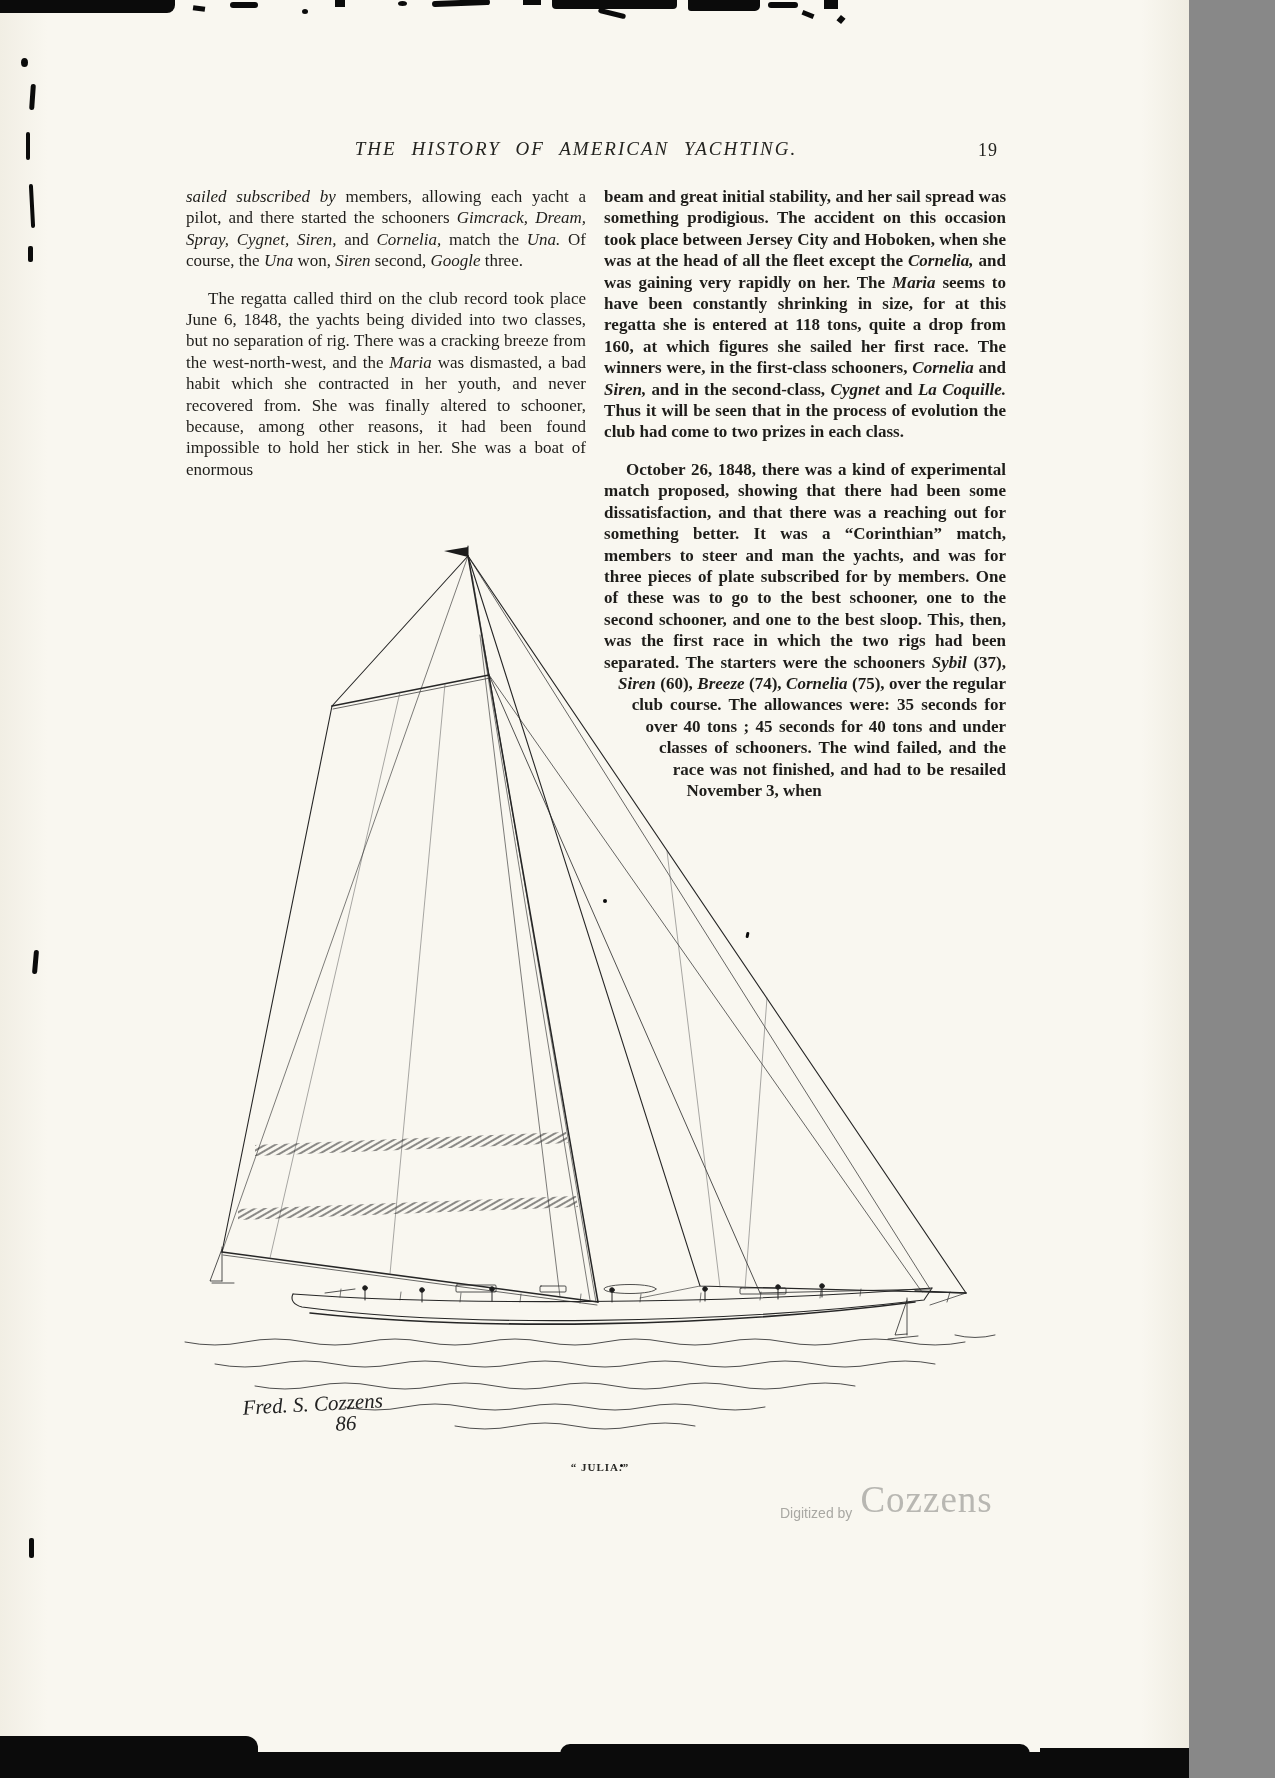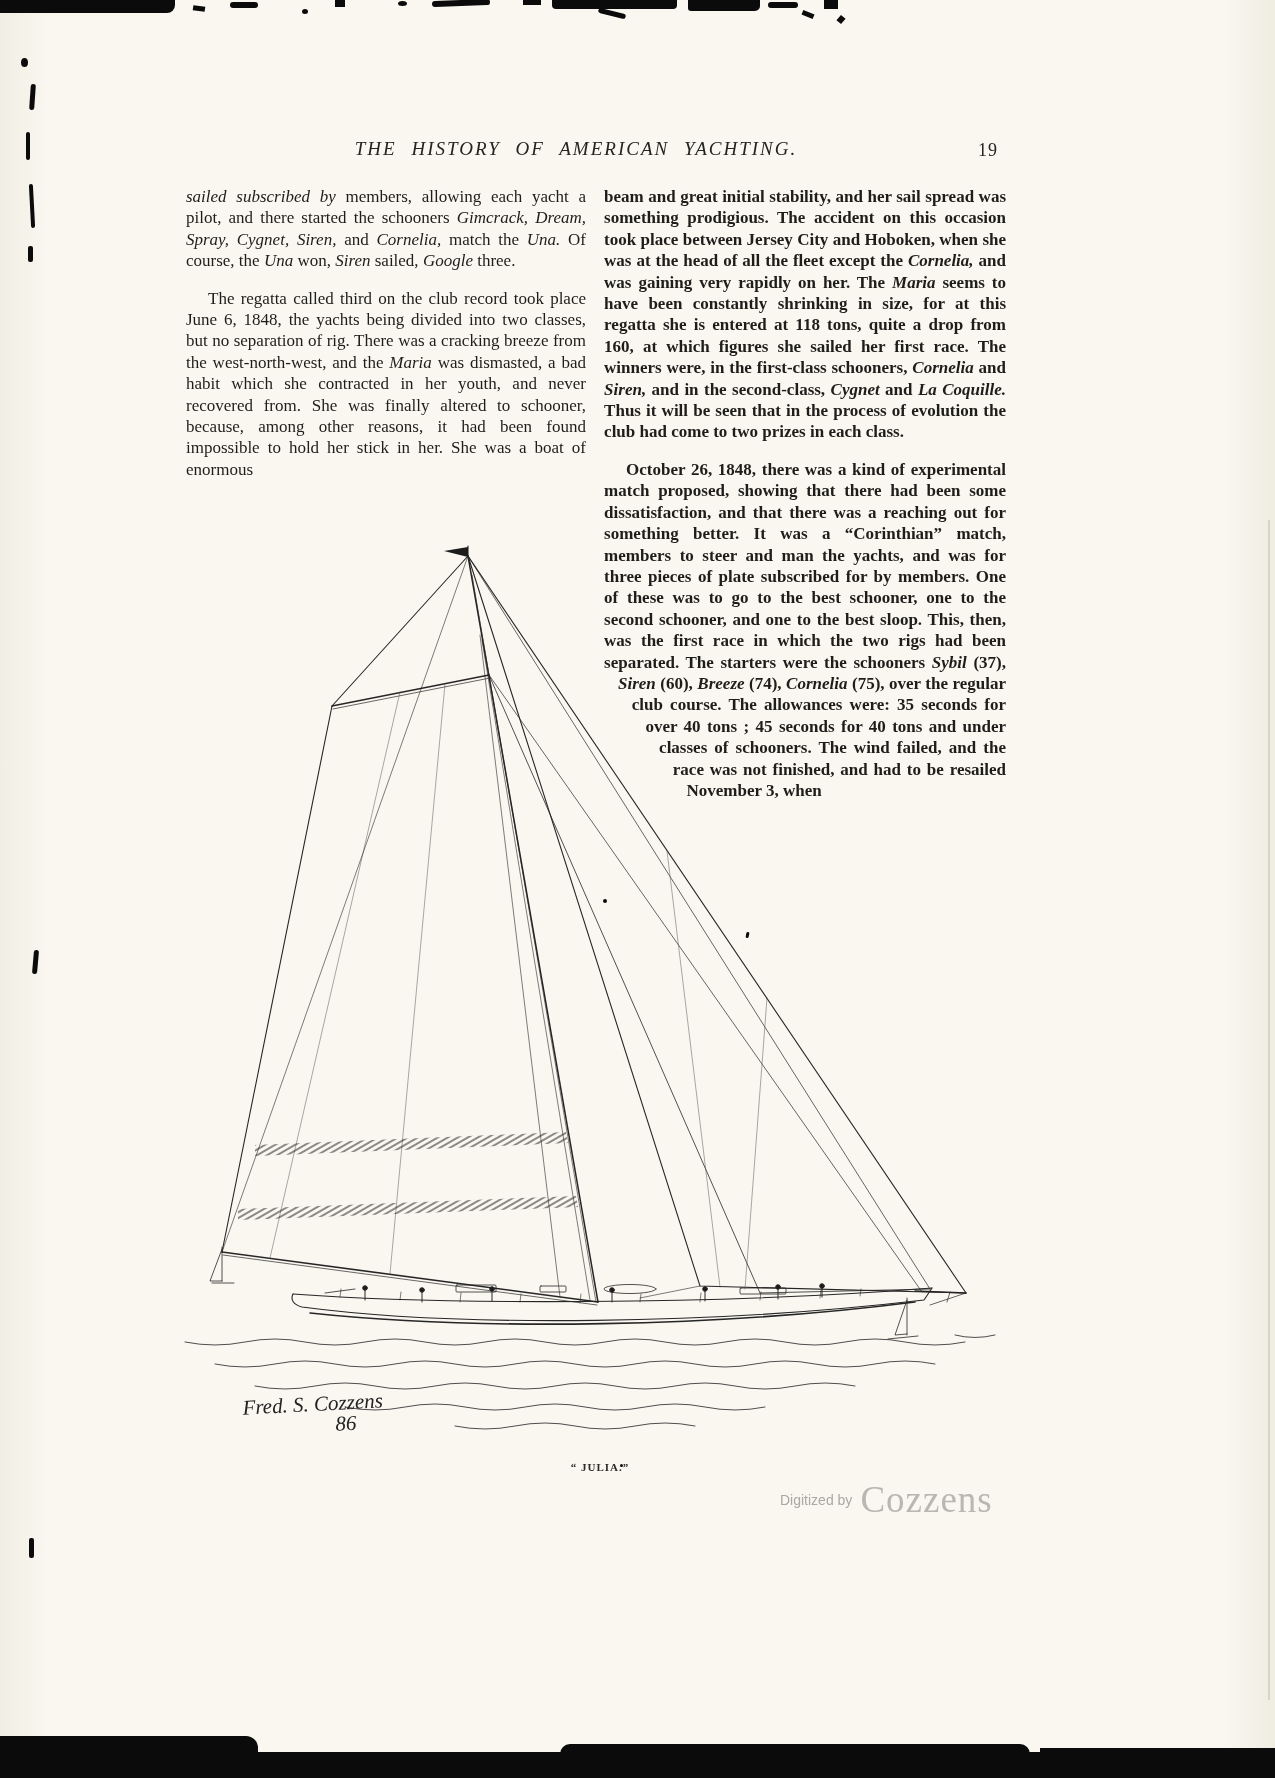--- a/index.html
+++ b/index.html
@@ -1,19 +1,19 @@
 <!DOCTYPE html>
 <html lang="en"><head>
 <meta charset="utf-8">
 <style>
   html,body{margin:0;padding:0;background:#888;}
   .page{
-    position:relative;width:1275px;height:1778px;overflow:hidden;
+    position:relative;width:1181px;height:1778px;overflow:hidden;
     background:linear-gradient(90deg,#f1eee4 0%,#f9f7f0 4%,#f9f7f0 96%,#efece1 100%);
-    font-family:"Liberation Serif", serif;color:#1e1d1a;
+    font-family:"Liberation Serif", serif;color:#1e1d1a;padding-left:8px;
   }
   .header-title{
     position:absolute;left:186px;top:138px;width:780px;text-align:center;
     font-style:italic;font-size:19px;letter-spacing:2px;word-spacing:8px;color:#242420;
   }
   .page-number{position:absolute;left:978px;top:140px;font-size:18px;letter-spacing:1px;color:#242420;}
   .col{
     position:absolute;top:186px;width:400px;font-size:17px;line-height:21.4px;
     text-align:justify;z-index:2;
   }
@@ -30,21 +30,21 @@
     transform:rotate(-3deg);color:#222;z-index:3;
   }
   .signature .year{display:block;margin-left:92px;margin-top:-4px;}
   .caption{
     position:absolute;left:400px;top:1461px;width:400px;text-align:center;
     font-size:11px;font-weight:bold;letter-spacing:1px;color:#2a2a26;z-index:3;
   }
   .watermark{
     position:absolute;left:780px;top:1478px;z-index:3;
     font-family:"Liberation Sans", sans-serif;font-size:14px;color:#a9a8a3;
-    display:flex;align-items:center;
+    display:flex;align-items:flex-end;
   }
   .watermark .google{
     font-family:"Liberation Serif", serif;font-size:37px;color:#b8b7b2;
     letter-spacing:1px;margin-left:8px;font-weight:normal;
   }
   .art{position:absolute;background:#0b0b0b;z-index:5;}
   .edge-line{position:absolute;left:1268px;top:520px;width:2px;height:1180px;background:#d8d4c7;z-index:1;}
 </style>
 </head>
 <body>
@@ -143,21 +143,21 @@
         <path d="M52,738 L74,738 M62,736 L62,702 M62,704 L50,736 L62,736"></path>
       </g>
       <g stroke-width="0.8">
         <path d="M728,794 L758,791 M747,790 L747,753 M747,755 L735,790 L747,789"></path>
       </g>
     </g>
   </svg>
 
   <div class="col left">
     <div>
-        <p class="para"><i>sailed subscribed by</i><span> members, allowing each yacht a pilot, and there started the schooners </span><i>Gimcrack, Dream, Spray, Cygnet, Siren,</i><span> and </span><i>Cornelia,</i><span> match the </span><i>Una.</i><span> Of course, the </span><i>Una</i><span> won, </span><i>Siren</i><span> sailed, </span><i>Google</i><span> three.</span></p>
+        <p class="para"><i>sailed subscribed by</i><span> members, allowing each yacht a pilot, and there started the schooners </span><i>Gimcrack, Dream, Spray, Cygnet, Siren,</i><span> and </span><i>Cornelia,</i><span> match the </span><i>Una.</i><span> Of course, the </span><i>Una</i><span> won, </span><i>Siren</i><span> second, </span><i>Google</i><span> three.</span></p>
         <p class="para indent"><span>The regatta called third on the club record took place June 6, 1848, the yachts being divided into two classes, but no separation of rig. There was a cracking breeze from the west-north-west, and the </span><i>Maria</i><span> was dismasted, a bad habit which she contracted in her youth, and never recovered from. She was finally altered to schooner, because, among other reasons, it had been found impossible to hold her stick in her. She was a boat of enormous</span></p>
       </div>
   </div>
 
   <div class="col right">
     <div class="spacers" id="wrap-spacers">
         <div style="width: 0.1px; height: 492.2px;"></div>
         <div style="width: 14px; height: 21.4px;"></div>
         <div style="width: 27.7px; height: 21.4px;"></div>
         <div style="width: 41.4px; height: 21.4px;"></div>

